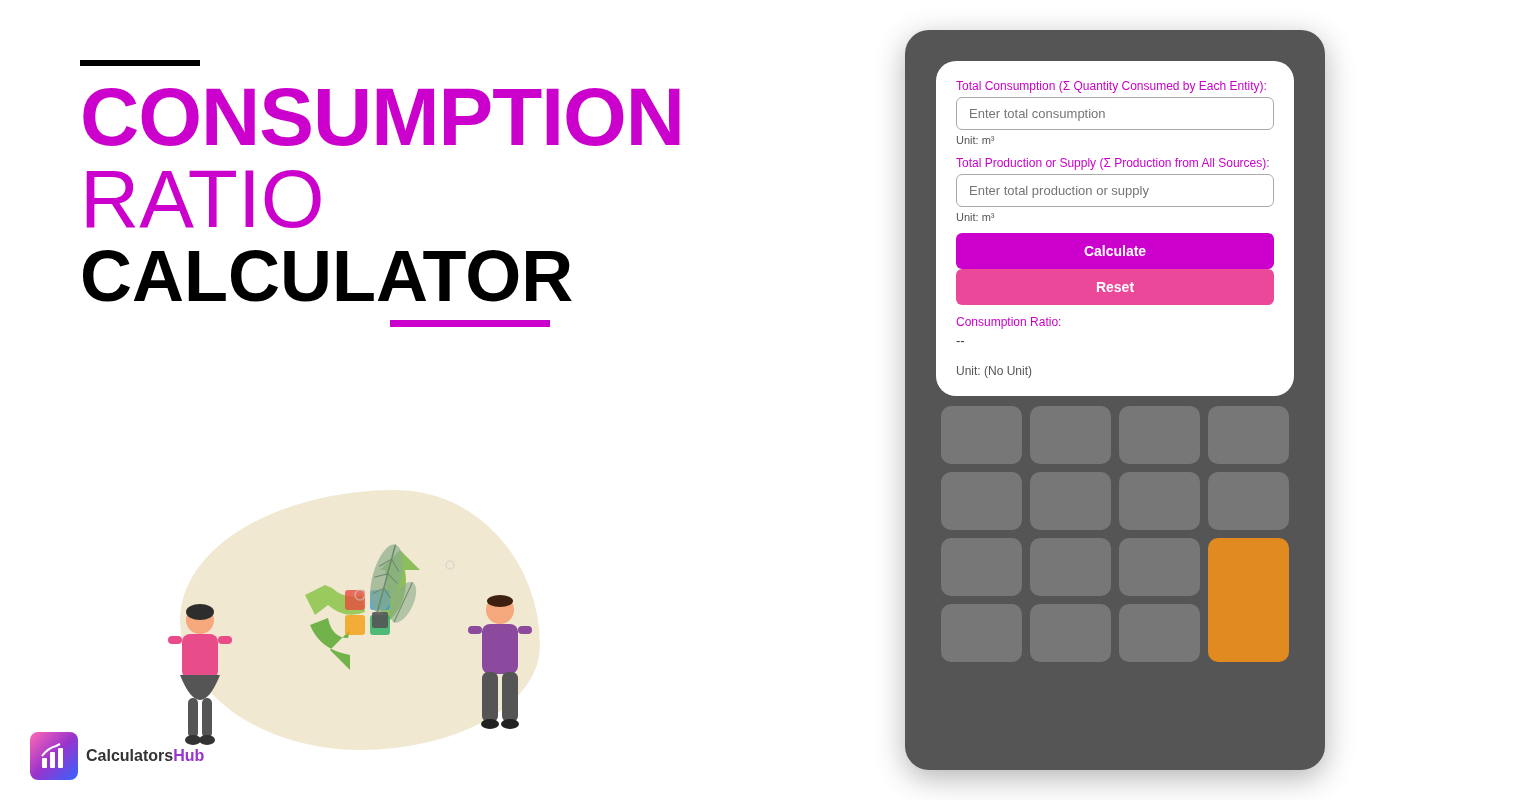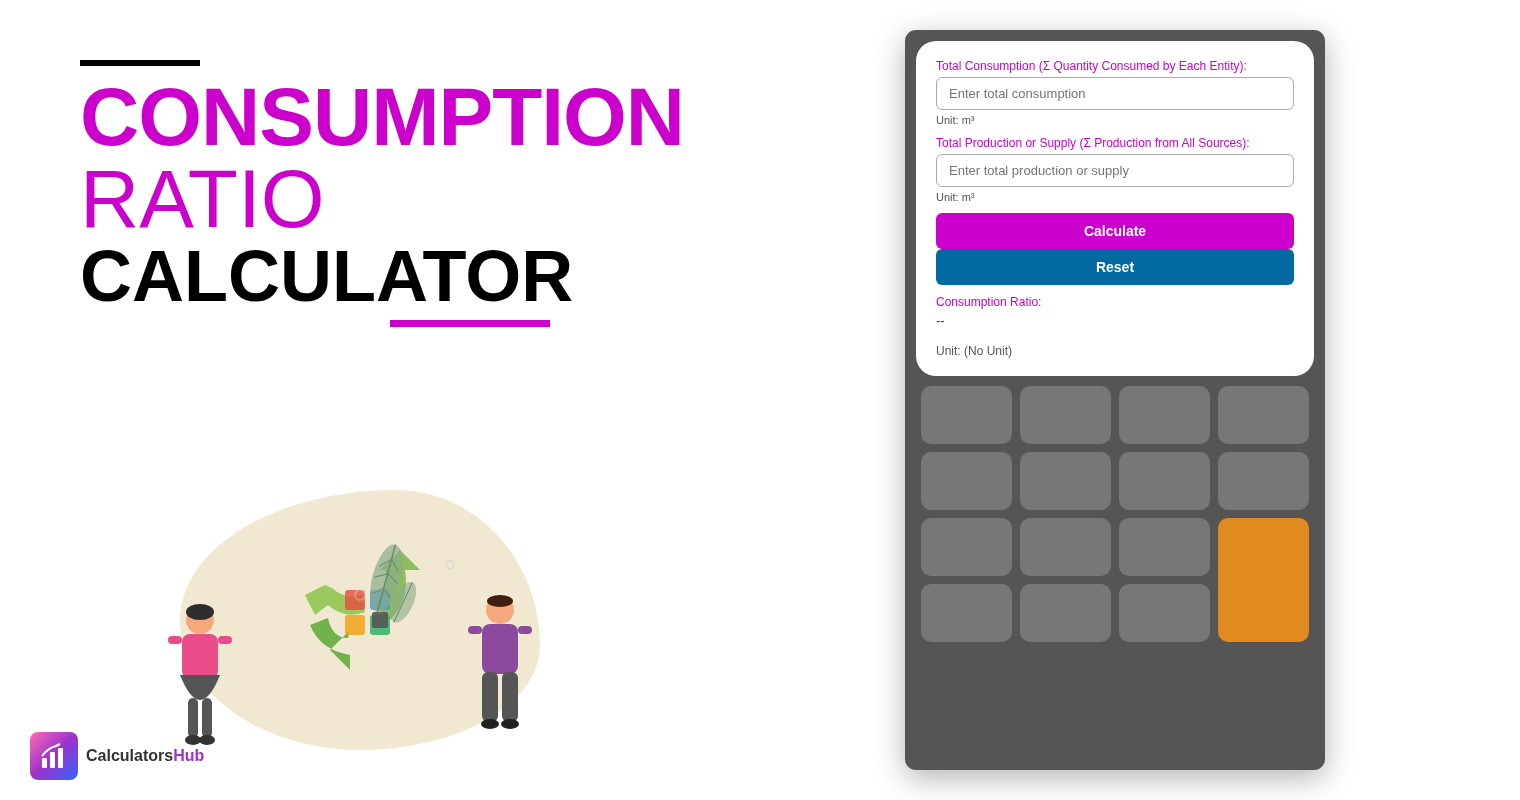--- a/index.html
+++ b/index.html
@@ -156,22 +156,22 @@
       display: flex;
       justify-content: center;
       align-items: center;
       padding-right: 40px;
     }
 
     .calculator-device {
       width: 420px;
       height: 740px;
       background: #555555;
-      border-radius: 11px;
-      padding: 11px;
+      border-radius: 24px;
+      padding: 31px;
       display: flex;
       flex-direction: column;
       gap: 10px;
       box-shadow: 0 8px 30px rgba(0,0,0,0.3);
     }
 
     
     .calculator-screen {
       background: #ffffff;
       border-radius: 20px;
@@ -210,21 +210,21 @@
       border: none;
       border-radius: 6px;
       padding: 10px;
       font-size: 14px;
       font-weight: 600;
       cursor: pointer;
     }
 
     .btn-reset {
       width: 100%;
-      background: #0369a1;
+      background: #ec4899;
       color: white;
       border: none;
       border-radius: 6px;
       padding: 10px;
       font-size: 14px;
       font-weight: 600;
       cursor: pointer;
       margin-bottom: 10px;
     }
 

